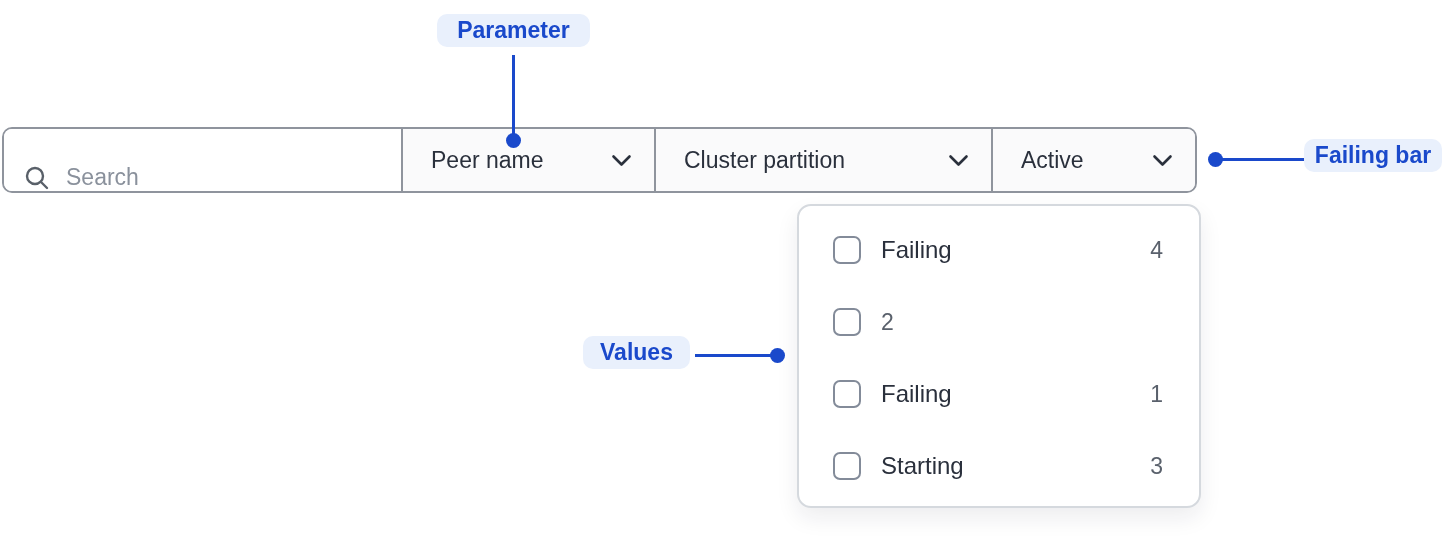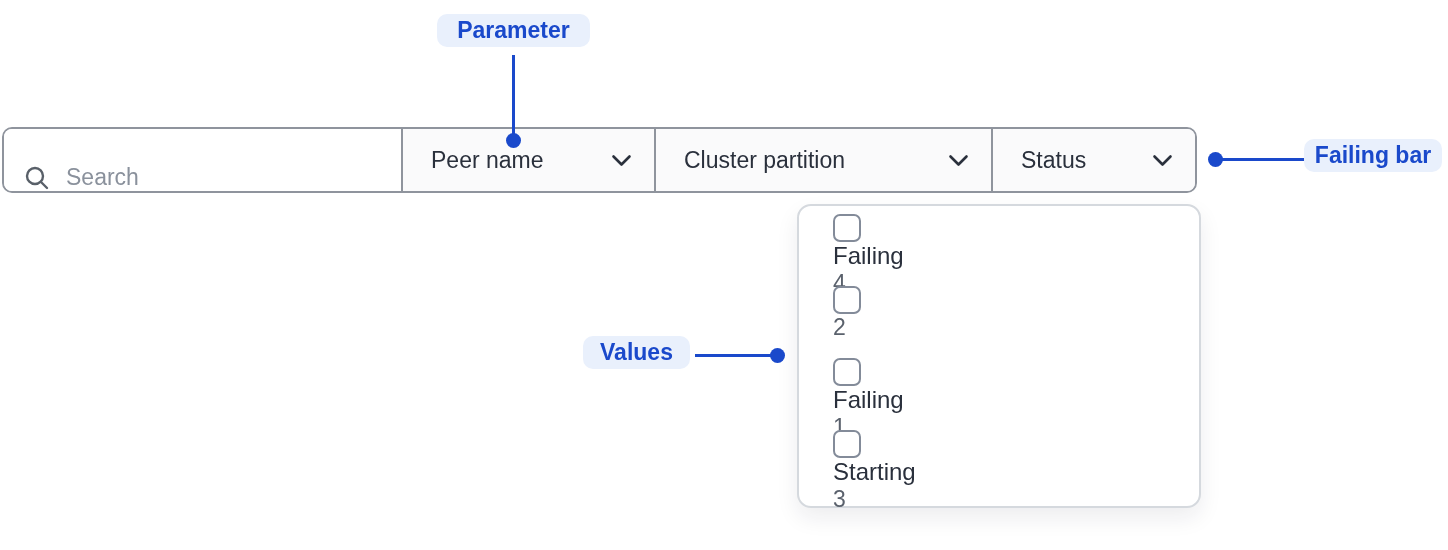--- a/index.html
+++ b/index.html
@@ -83,24 +83,23 @@
     width: 404px; height: 304px;
     background: #ffffff;
     border: 2px solid var(--panel-border);
     border-radius: 14px;
     box-shadow: 0 10px 22px rgba(20, 30, 50, 0.08);
     padding: 8px 0;
   }
   .option-row {
     height: 72px;
     display: flex;
-    align-items: flex-start;
+    align-items: center;
     padding: 0 36px 0 34px;
     cursor: pointer;
-    flex-direction: column;
   }
   .checkbox {
     width: 28px; height: 28px;
     border: 2px solid var(--checkbox-border);
     border-radius: 7px;
     background: #ffffff;
     margin-right: 20px;
     flex: 0 0 auto;
   }
   .option-label {
@@ -167,21 +166,21 @@
     </button>
 
     <button class="dropdown dd-cluster">
       <span>Cluster partition</span>
       <svg class="chevron" width="21" height="13" viewBox="0 0 21 13" fill="none" aria-hidden="true">
         <polyline points="2.5,2.5 10.5,10.5 18.5,2.5" stroke="#2A303C" stroke-width="2.6" stroke-linecap="round" stroke-linejoin="round"></polyline>
       </svg>
     </button>
 
     <button class="dropdown dd-status">
-      <span>Status</span>
+      <span>Active</span>
       <svg class="chevron" width="21" height="13" viewBox="0 0 21 13" fill="none" aria-hidden="true">
         <polyline points="2.5,2.5 10.5,10.5 18.5,2.5" stroke="#2A303C" stroke-width="2.6" stroke-linecap="round" stroke-linejoin="round"></polyline>
       </svg>
     </button>
   </div>
 
   <div class="panel">
     <div class="option-row">
       <span class="checkbox" role="checkbox" aria-checked="false"></span>
       <span class="option-label">Failing</span>

